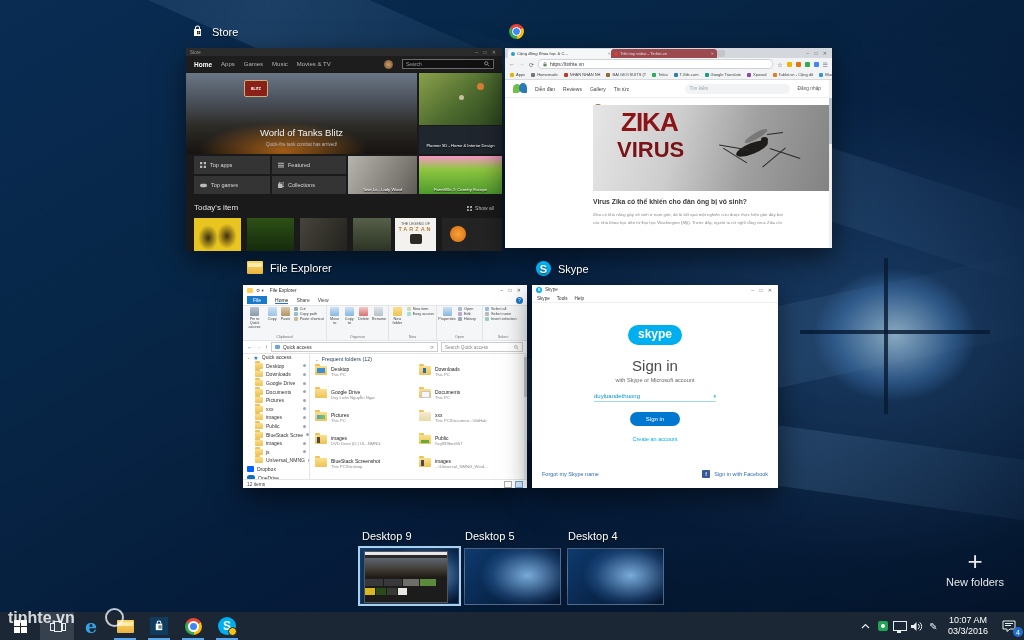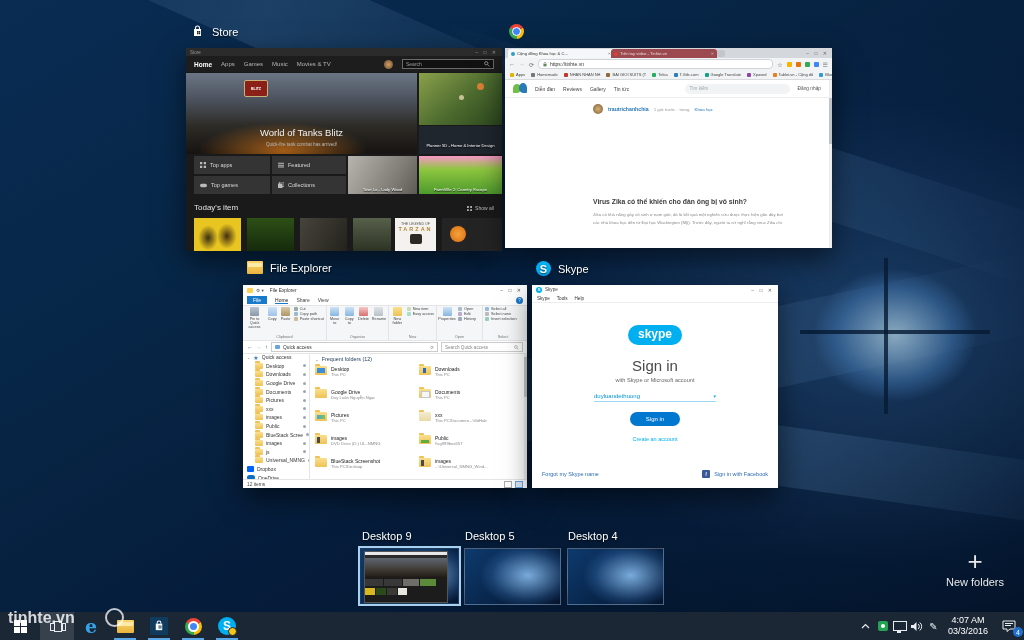--- a/index.html
+++ b/index.html
@@ -268,20 +268,32 @@
         <span style="font-size:4.6px;color:#9aa">Tìm kiếm</span>
       </span>
       <span style="font-size:4.8px;color:#555">Đăng nhập</span>
     </div>
     <div class="fx" style="margin:6px 0 0 88px;gap:5px">
       <span style="width:10px;height:10px;border-radius:50%;background:radial-gradient(#d8b27a,#7a5a30)"></span>
       <span style="font-size:5.2px;color:#2577b5;font-weight:bold">trautrichanhchia</span>
       <span style="font-size:4.4px;color:#999">1 giờ trước · trong</span>
       <span style="font-size:4.4px;color:#2577b5">Khoa học</span>
     </div>
+    <div class="abs" style="left:88px;top:25px;width:237px;height:86px;overflow:hidden;background:linear-gradient(105deg,#e6e6e6 0%,#cdcdcd 35%,#a0a0a0 65%,#828282 100%)">
+      <div style="position:absolute;left:28px;top:6px;font-size:26px;font-weight:bold;letter-spacing:-1px;color:#8c1417;line-height:.92">ZIKA</div>
+      <div style="position:absolute;left:24px;top:34px;font-size:22px;font-weight:bold;letter-spacing:0;color:#7a1215;line-height:1">VIRUS</div>
+      <span class="abs" style="left:142px;top:38px;width:34px;height:11px;border-radius:50%;background:#1d1c1a;transform:rotate(-22deg)"></span>
+      <span class="abs" style="left:168px;top:32px;width:7px;height:6px;border-radius:50%;background:#1d1c1a"></span>
+      <span class="abs" style="left:128px;top:50px;width:28px;height:1px;background:#2a2926;transform:rotate(32deg)"></span>
+      <span class="abs" style="left:126px;top:42px;width:30px;height:1px;background:#2a2926;transform:rotate(10deg)"></span>
+      <span class="abs" style="left:166px;top:52px;width:30px;height:1px;background:#2a2926;transform:rotate(-40deg)"></span>
+      <span class="abs" style="left:176px;top:48px;width:32px;height:1px;background:#2a2926;transform:rotate(18deg)"></span>
+      <span class="abs" style="left:150px;top:28px;width:26px;height:6px;border-radius:50%;background:rgba(90,88,84,.55);transform:rotate(-30deg)"></span>
+      <span class="abs" style="left:174px;top:28px;width:16px;height:1px;background:#2a2926;transform:rotate(-8deg)"></span>
+    </div>
     <div class="abs" style="left:88px;top:118px;font-size:6.8px;font-weight:bold;color:#3a3a3a">Virus Zika có thể khiến cho đàn ông bị vô sinh?</div>
     <div class="abs" style="left:88px;top:132px;font-size:4.3px;color:#8a8a8a">Zika có khả năng gây vô sinh ở nam giới, đó là kết quả một nghiên cứu được thực hiện gần đây bởi</div>
     <div class="abs" style="left:88px;top:140px;font-size:4.3px;color:#8a8a8a">các nhà khoa học đến từ Đại học Washington (Mỹ). Trước đây, người ta cứ nghĩ rằng virus Zika chỉ</div>
   </div>
   <div class="abs" style="right:0;top:32px;width:3px;height:168px;background:#eceef0">
     <span class="abs" style="left:0;top:18px;width:3px;height:46px;background:#c0c4c8"></span>
   </div>
 </div>
 
 <div class="wl" style="left:247px;top:261px">
@@ -749,21 +761,21 @@
   <div class="tray-ico">
     <svg width="12" height="11" viewBox="0 0 12 11">
         <path d="M0 4h2.5L5.5 1v9L2.5 7H0z" fill="#e8edf2"></path>
         <path d="M7 3a3 3 0 010 5M8.8 1.5a5.2 5.2 0 010 8" fill="none" stroke="#e8edf2"></path>
       </svg>
   </div>
   <div class="tray-ico">
       <span style="transform:rotate(0deg);font-size:10px;color:#e8edf2">✎</span>
     </div>
   <div style="width:52px;text-align:center;color:#fff;font-size:9px;line-height:11px;flex:none">
-    <div>4:07 AM</div>
+    <div>10:07 AM</div>
     <div>03/3/2016</div>
   </div>
   <div class="tray-ico" style="width:30px;position:relative">
     <svg width="14" height="12" viewBox="0 0 14 12">
         <path d="M1 1h12v8H8l-3 2.5V9H1z" fill="none" stroke="#e8edf2"></path>
         <path d="M3 3.5h8M3 5.5h6" stroke="#e8edf2"></path>
       </svg>
     <span style="position:absolute;right:1px;bottom:3px;width:10px;height:10px;border-radius:50%;background:#1f6fd0;color:#fff;font-size:7px;display:flex;align-items:center;justify-content:center">4</span>
   </div>
 </div>

